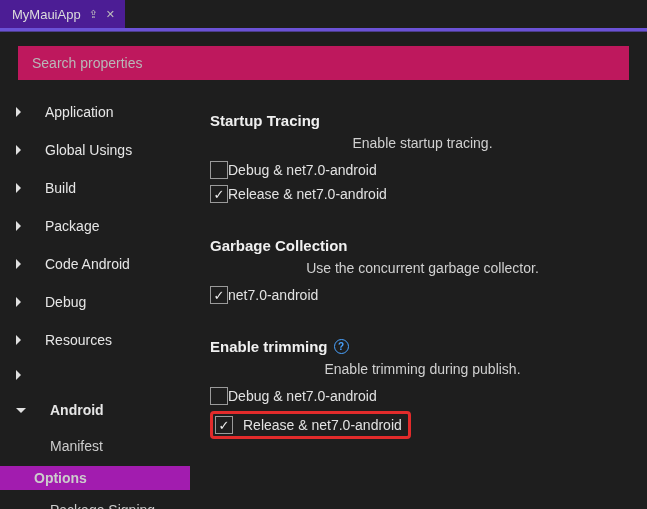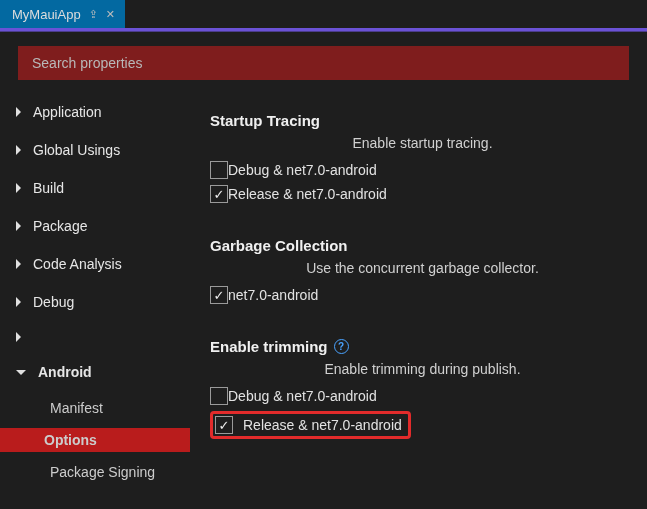--- a/index.html
+++ b/index.html
@@ -12,61 +12,61 @@
     overflow: hidden;
   }
   .tab-bar {
     height: 28px;
     background: #1e1e1e;
     display: flex;
     align-items: stretch;
   }
   .tab {
     display: flex; align-items: center;
-    background: #0369a1;
+    background: #4c1d95;
     padding: 0 10px 0 12px;
     color: #dcdcdc;
     gap: 8px;
     font-size: 13px;
   }
   .tab .pin, .tab .close { font-size: 11px; color: #bdbdbd; cursor: pointer; }
   .accent-line { height: 3px; background: #6b52d6; }
   .accent-line2 { height: 1px; background: #6b52d6; opacity: 0.6; }
 
   .search-row { padding: 14px 18px 10px 18px; }
   .search-box {
     width: 100%; height: 34px;
-    background: #7f1d1d;
+    background: #be185d;
     border: none;
     color: #c8c8c8;
     padding: 12px 14px;
     font-size: 14px;
   }
   .search-box::placeholder { color: #b8b8b8; }
 
   .body { display: flex; padding: 6px 0 0 0; }
   .nav {
     width: 190px;
     padding: 2px 0;
   }
   .nav-item {
     display: flex; align-items: center;
-    gap: 12px;
+    gap: 24px;
     padding: 6px 6px 6px 16px;
     margin-bottom: 10px;
     color: #e6e6e6;
     font-size: 14px;
     cursor: pointer;
   }
   .nav-item.bold { font-weight: 600; text-align: right; }
   .nav-sub { padding-left: 50px; margin-bottom: 8px; font-size: 14px; cursor: pointer; padding-top:4px; padding-bottom:4px; }
   .nav-sub.selected {
-    background: #b91c1c;
+    background: #a21caf;
     font-weight: 600;
-    padding-left: 44px;
+    padding-left: 34px;
   }
   .chev {
     width: 0; height: 0;
     border-left: 5px solid #e0e0e0;
     border-top: 5px solid transparent;
     border-bottom: 5px solid transparent;
   }
   .chev.down {
     border-left: 5px solid transparent;
     border-right: 5px solid transparent;
@@ -150,25 +150,29 @@
     <div class="nav-item">
         <span class="chev"></span>
         <span>Build</span>
       </div>
     <div class="nav-item">
         <span class="chev"></span>
         <span>Package</span>
       </div>
     <div class="nav-item">
         <span class="chev"></span>
-        <span>Code Analysis</span>
+        <span>Code Android</span>
       </div>
     <div class="nav-item">
         <span class="chev"></span>
         <span>Debug</span>
+      </div>
+    <div class="nav-item">
+        <span class="chev"></span>
+        <span>Resources</span>
       </div>
     <div class="nav-item">
         <span class="chev"></span>
       </div>
     <div class="nav-item bold">
         <span class="chev down"></span>
         <span>Android</span>
       </div>
     <div class="nav-sub">Manifest</div>
     <div class="nav-sub selected">Options</div>

